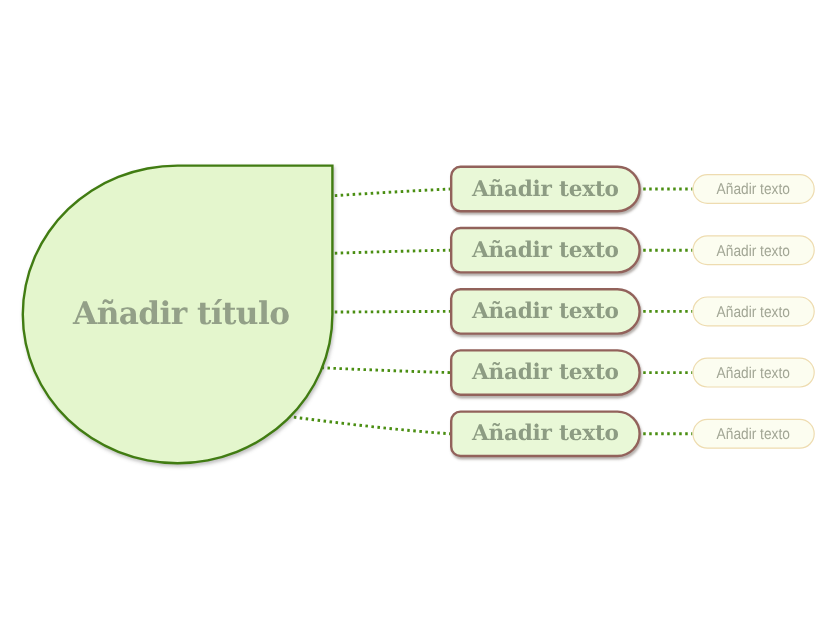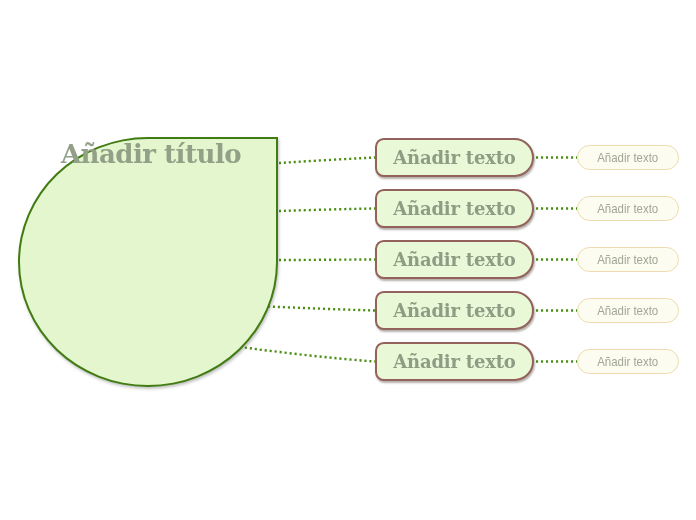--- a/index.html
+++ b/index.html
@@ -35,20 +35,21 @@
     left: 18px;
     top: 137px;
     width: 260px;
     height: 250px;
     box-sizing: border-box;
     background: var(--root-fill, #e4f6cd);
     border: 2px solid var(--root-border, #417c12);
     border-radius: 50% 0 50% 50%;
     box-shadow: 1px 2px 3px rgba(80, 80, 80, 0.35);
     display: flex;
+    align-items: center;
     justify-content: center;
     cursor: pointer;
   }
   .root-label {
     font-family: "DejaVu Serif", serif;
     font-weight: bold;
     font-size: 26px;
     letter-spacing: -0.5px;
     color: var(--root-text, #93a088);
     transform: translateX(3px);

